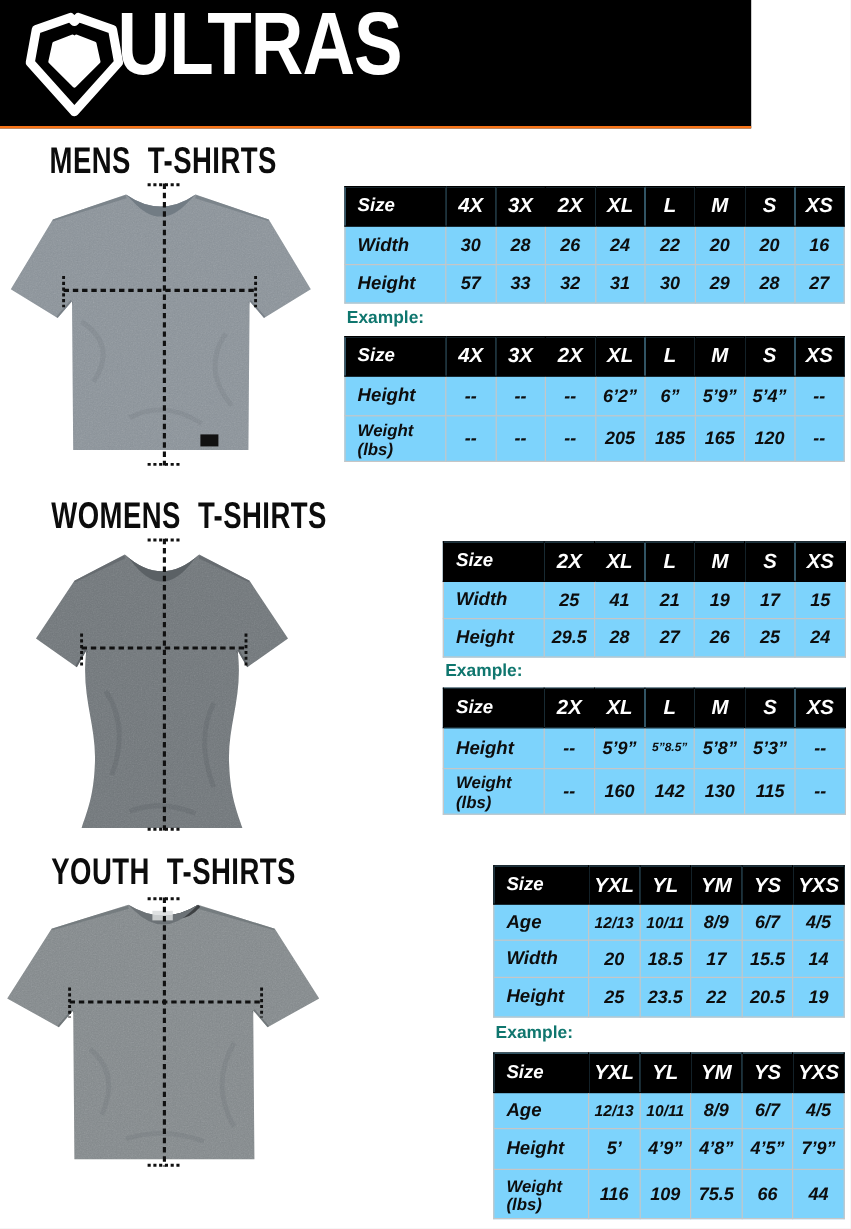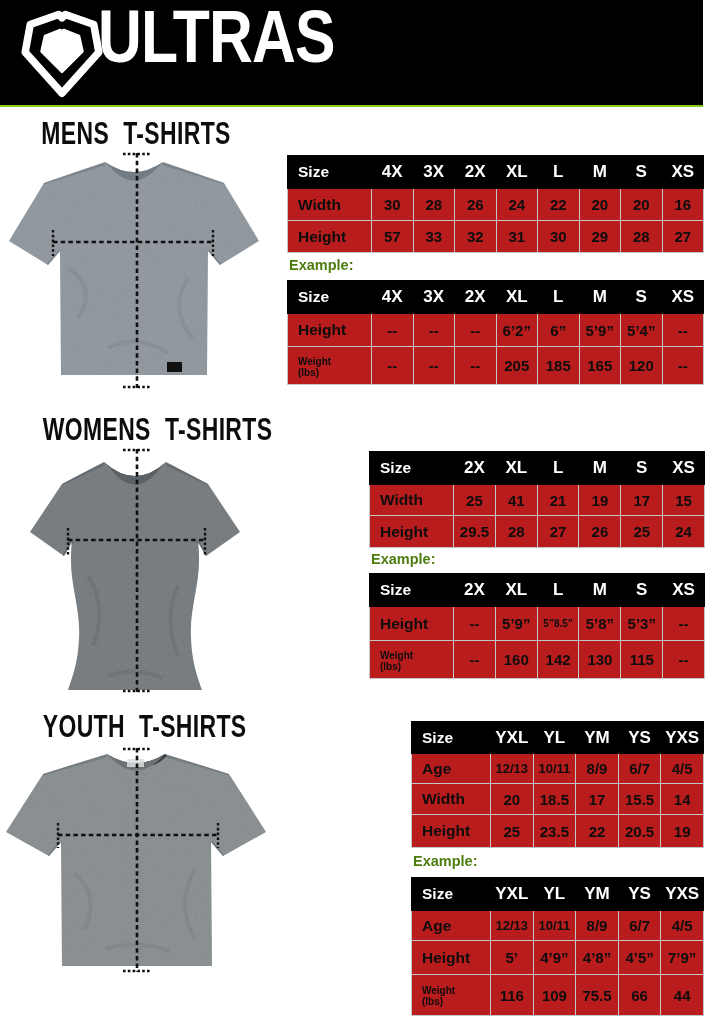--- a/index.html
+++ b/index.html
@@ -1,40 +1,40 @@
 <!DOCTYPE html>
 <html><head>
 <meta charset="utf-8">
 <style>
   html,body{margin:0;padding:0;background:#e9e9e9;}
   .page{position:relative;width:709px;height:1024px;background:#ffffff;overflow:hidden;
         font-family:"Liberation Sans",sans-serif;margin:0 auto;}
   
-  .hdr{position:absolute;left:0;top:0;width:703px;height:105px;background:#000;
-       border-bottom:2px solid #84cc16;}
+  .hdr{position:absolute;left:0;top:0;width:626px;height:105px;background:#000;
+       border-bottom:2px solid #f97316;}
   .logo{position:absolute;left:20px;top:7px;width:84px;height:92px;}
   .brand{position:absolute;left:98px;top:0px;color:#fff;font-size:74px;font-weight:800;
          letter-spacing:-1px;line-height:1.0;transform:scaleX(.82);transform-origin:left top;
          white-space:nowrap;}
   .site{position:absolute;left:117px;top:71px;color:#fff;font-size:25px;font-weight:400;}
   
   .sec-title{position:absolute;text-align:center;font-weight:800;font-size:31px;color:#0c0c0c;
              transform:scaleX(.74);transform-origin:center top;white-space:nowrap;
              word-spacing:10px;letter-spacing:.5px;}
   
   .tblwrap{position:absolute;}
-  .tblwrap table{border-collapse:collapse;table-layout:fixed;width:100%;background:#b91c1c;}
+  .tblwrap table{border-collapse:collapse;table-layout:fixed;width:100%;background:#7dd3fc;font-style:italic;}
   .tblwrap th,.tblwrap td{border:1px solid #c6c6c6;font-weight:bold;color:#0d0d0d;
                           font-size:15px;text-align:center;padding:0;overflow:hidden;}
   .tblwrap thead th{background:#000;color:#fff;border-color:#000;font-size:17px;}
   .tblwrap th.lbl{text-align:left;padding-left:10px;font-size:15.5px;}
-  .tblwrap th.lbl.two{font-size:10px;line-height:1.1;white-space:pre-line;padding-top:2px;}
+  .tblwrap th.lbl.two{font-size:14px;line-height:1.1;white-space:pre-line;padding-top:2px;}
   .tblwrap td.sm{font-size:13px;}
   .tblwrap td.xs{font-size:10px;}
-  .ex-label{position:absolute;font-weight:bold;font-size:14.5px;color:#4d7c0f;}
+  .ex-label{position:absolute;font-weight:bold;font-size:14.5px;color:#0f766e;}
   
   .shirt{position:absolute;}
 </style>
 </head>
 <body>
 
 <div class="page">
 
   <div class="hdr">
     <svg class="logo" viewBox="0 0 100 110">

